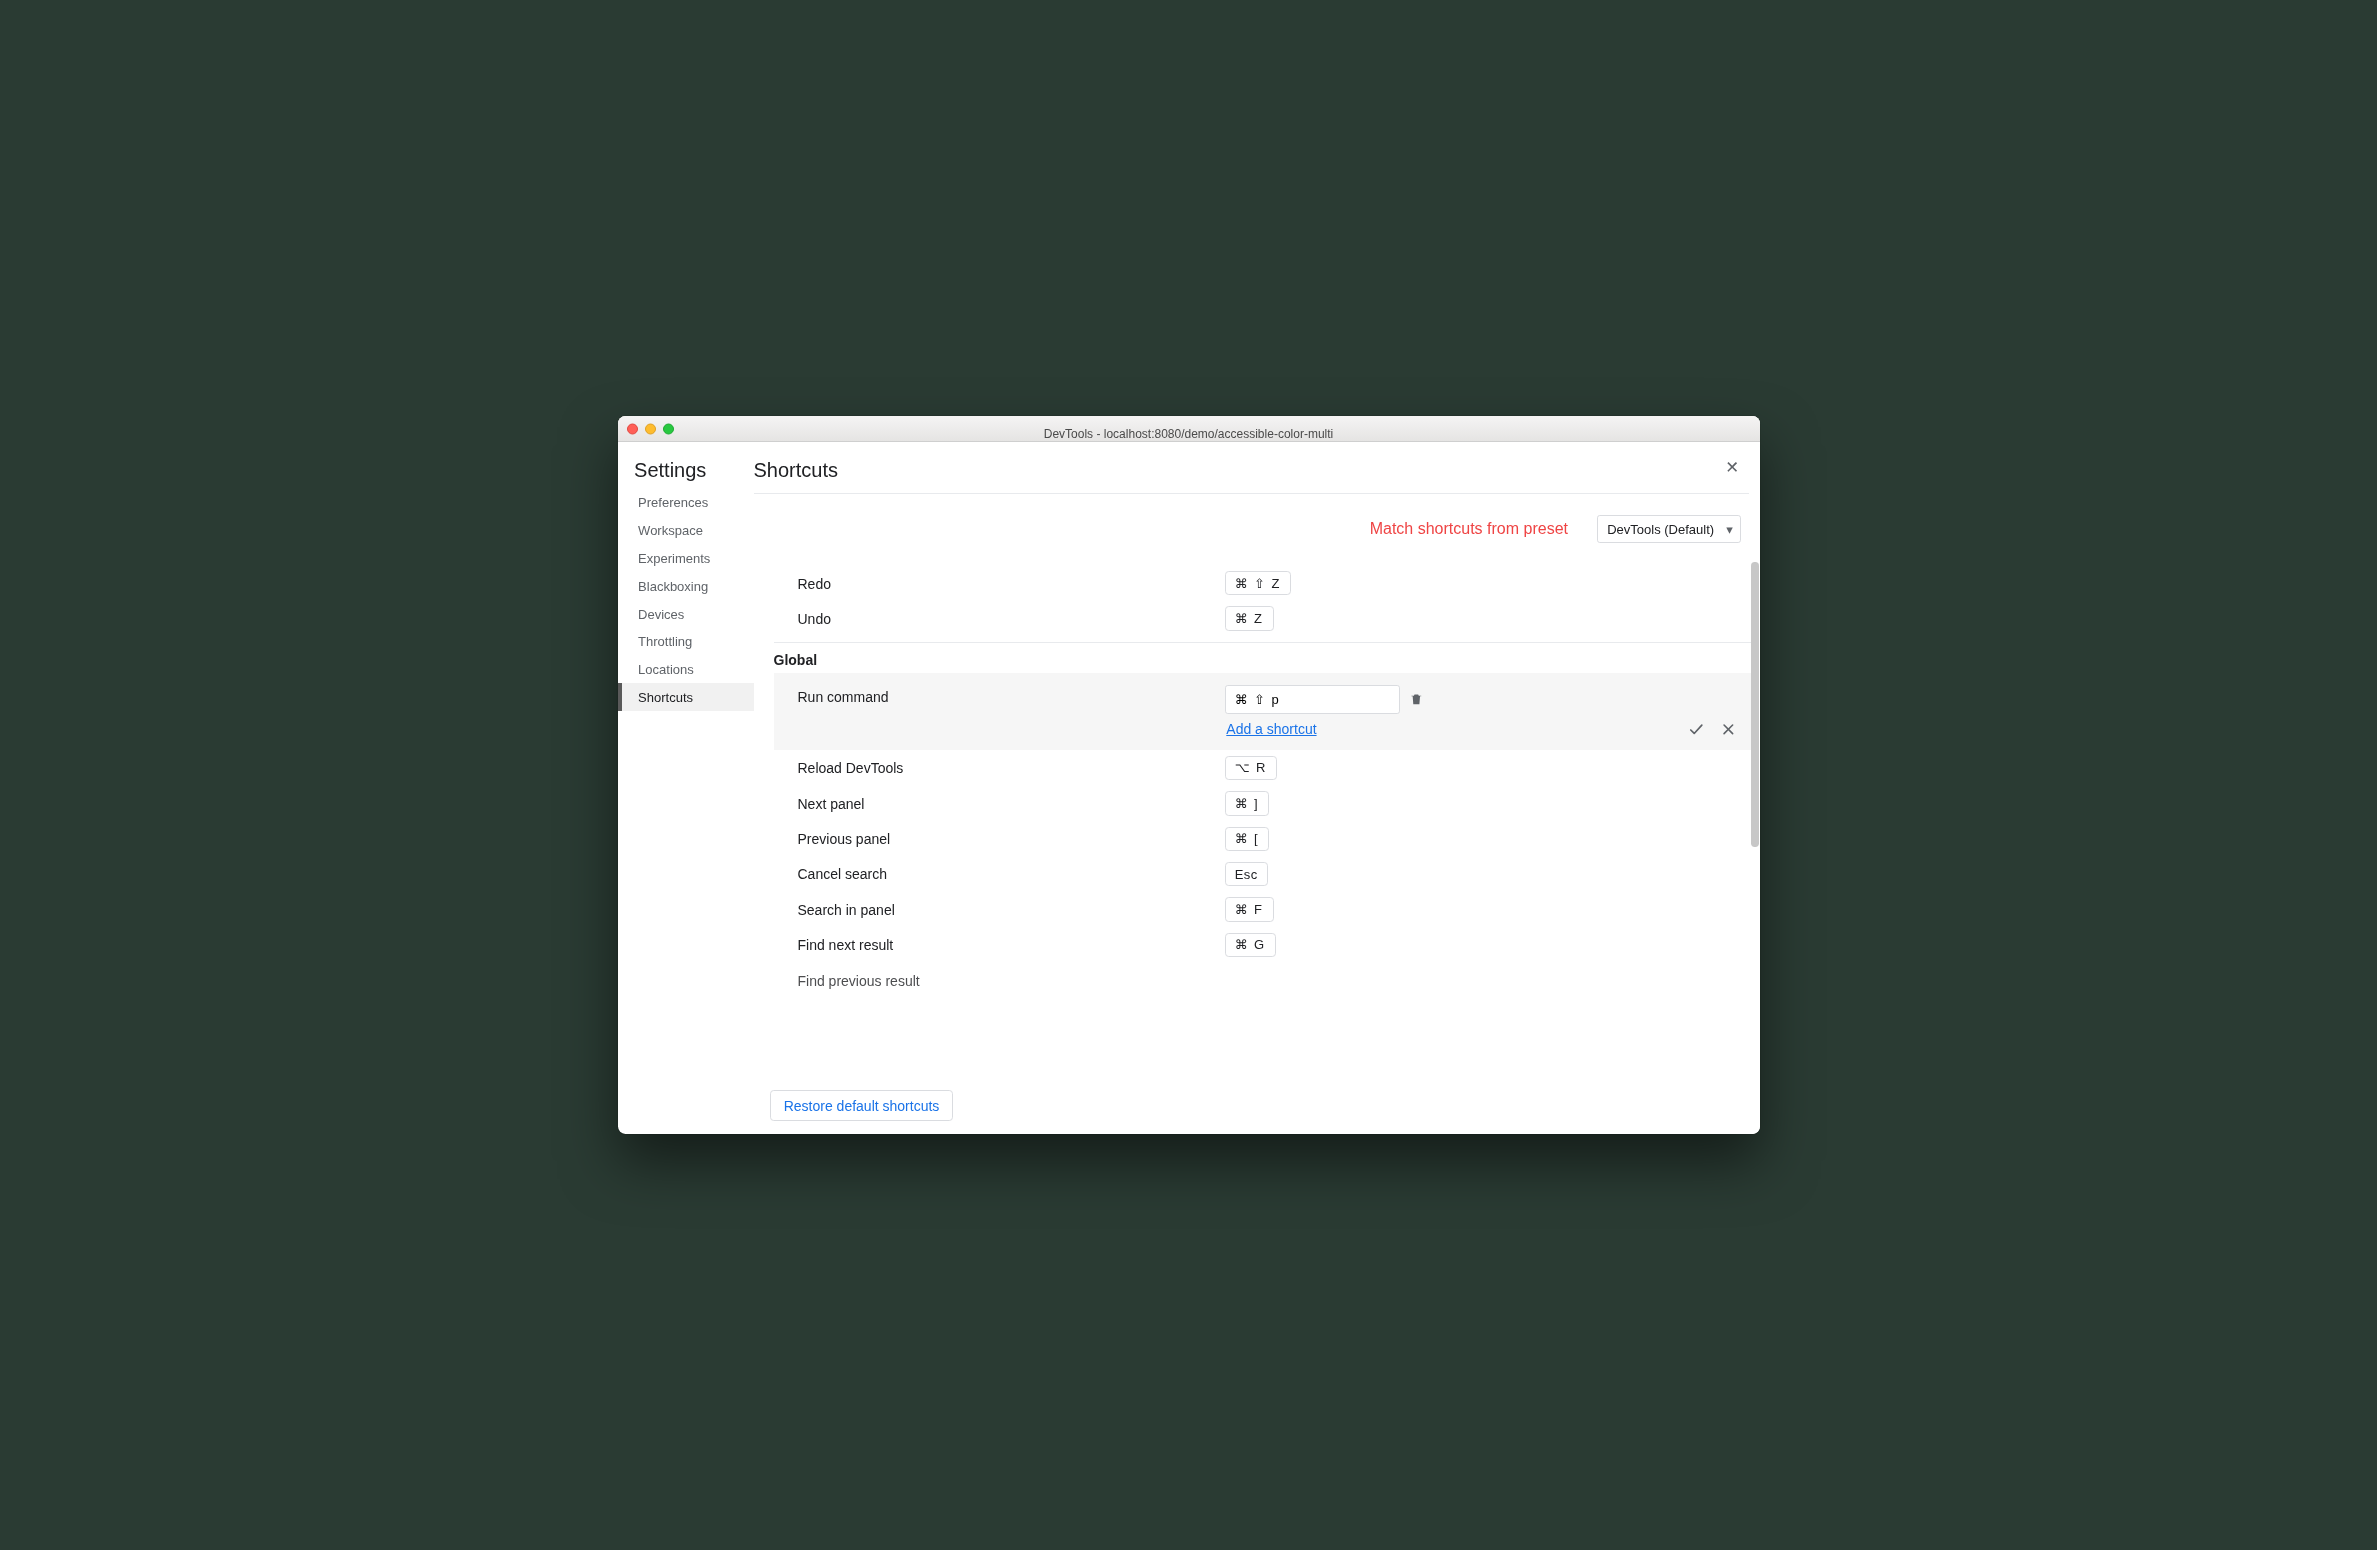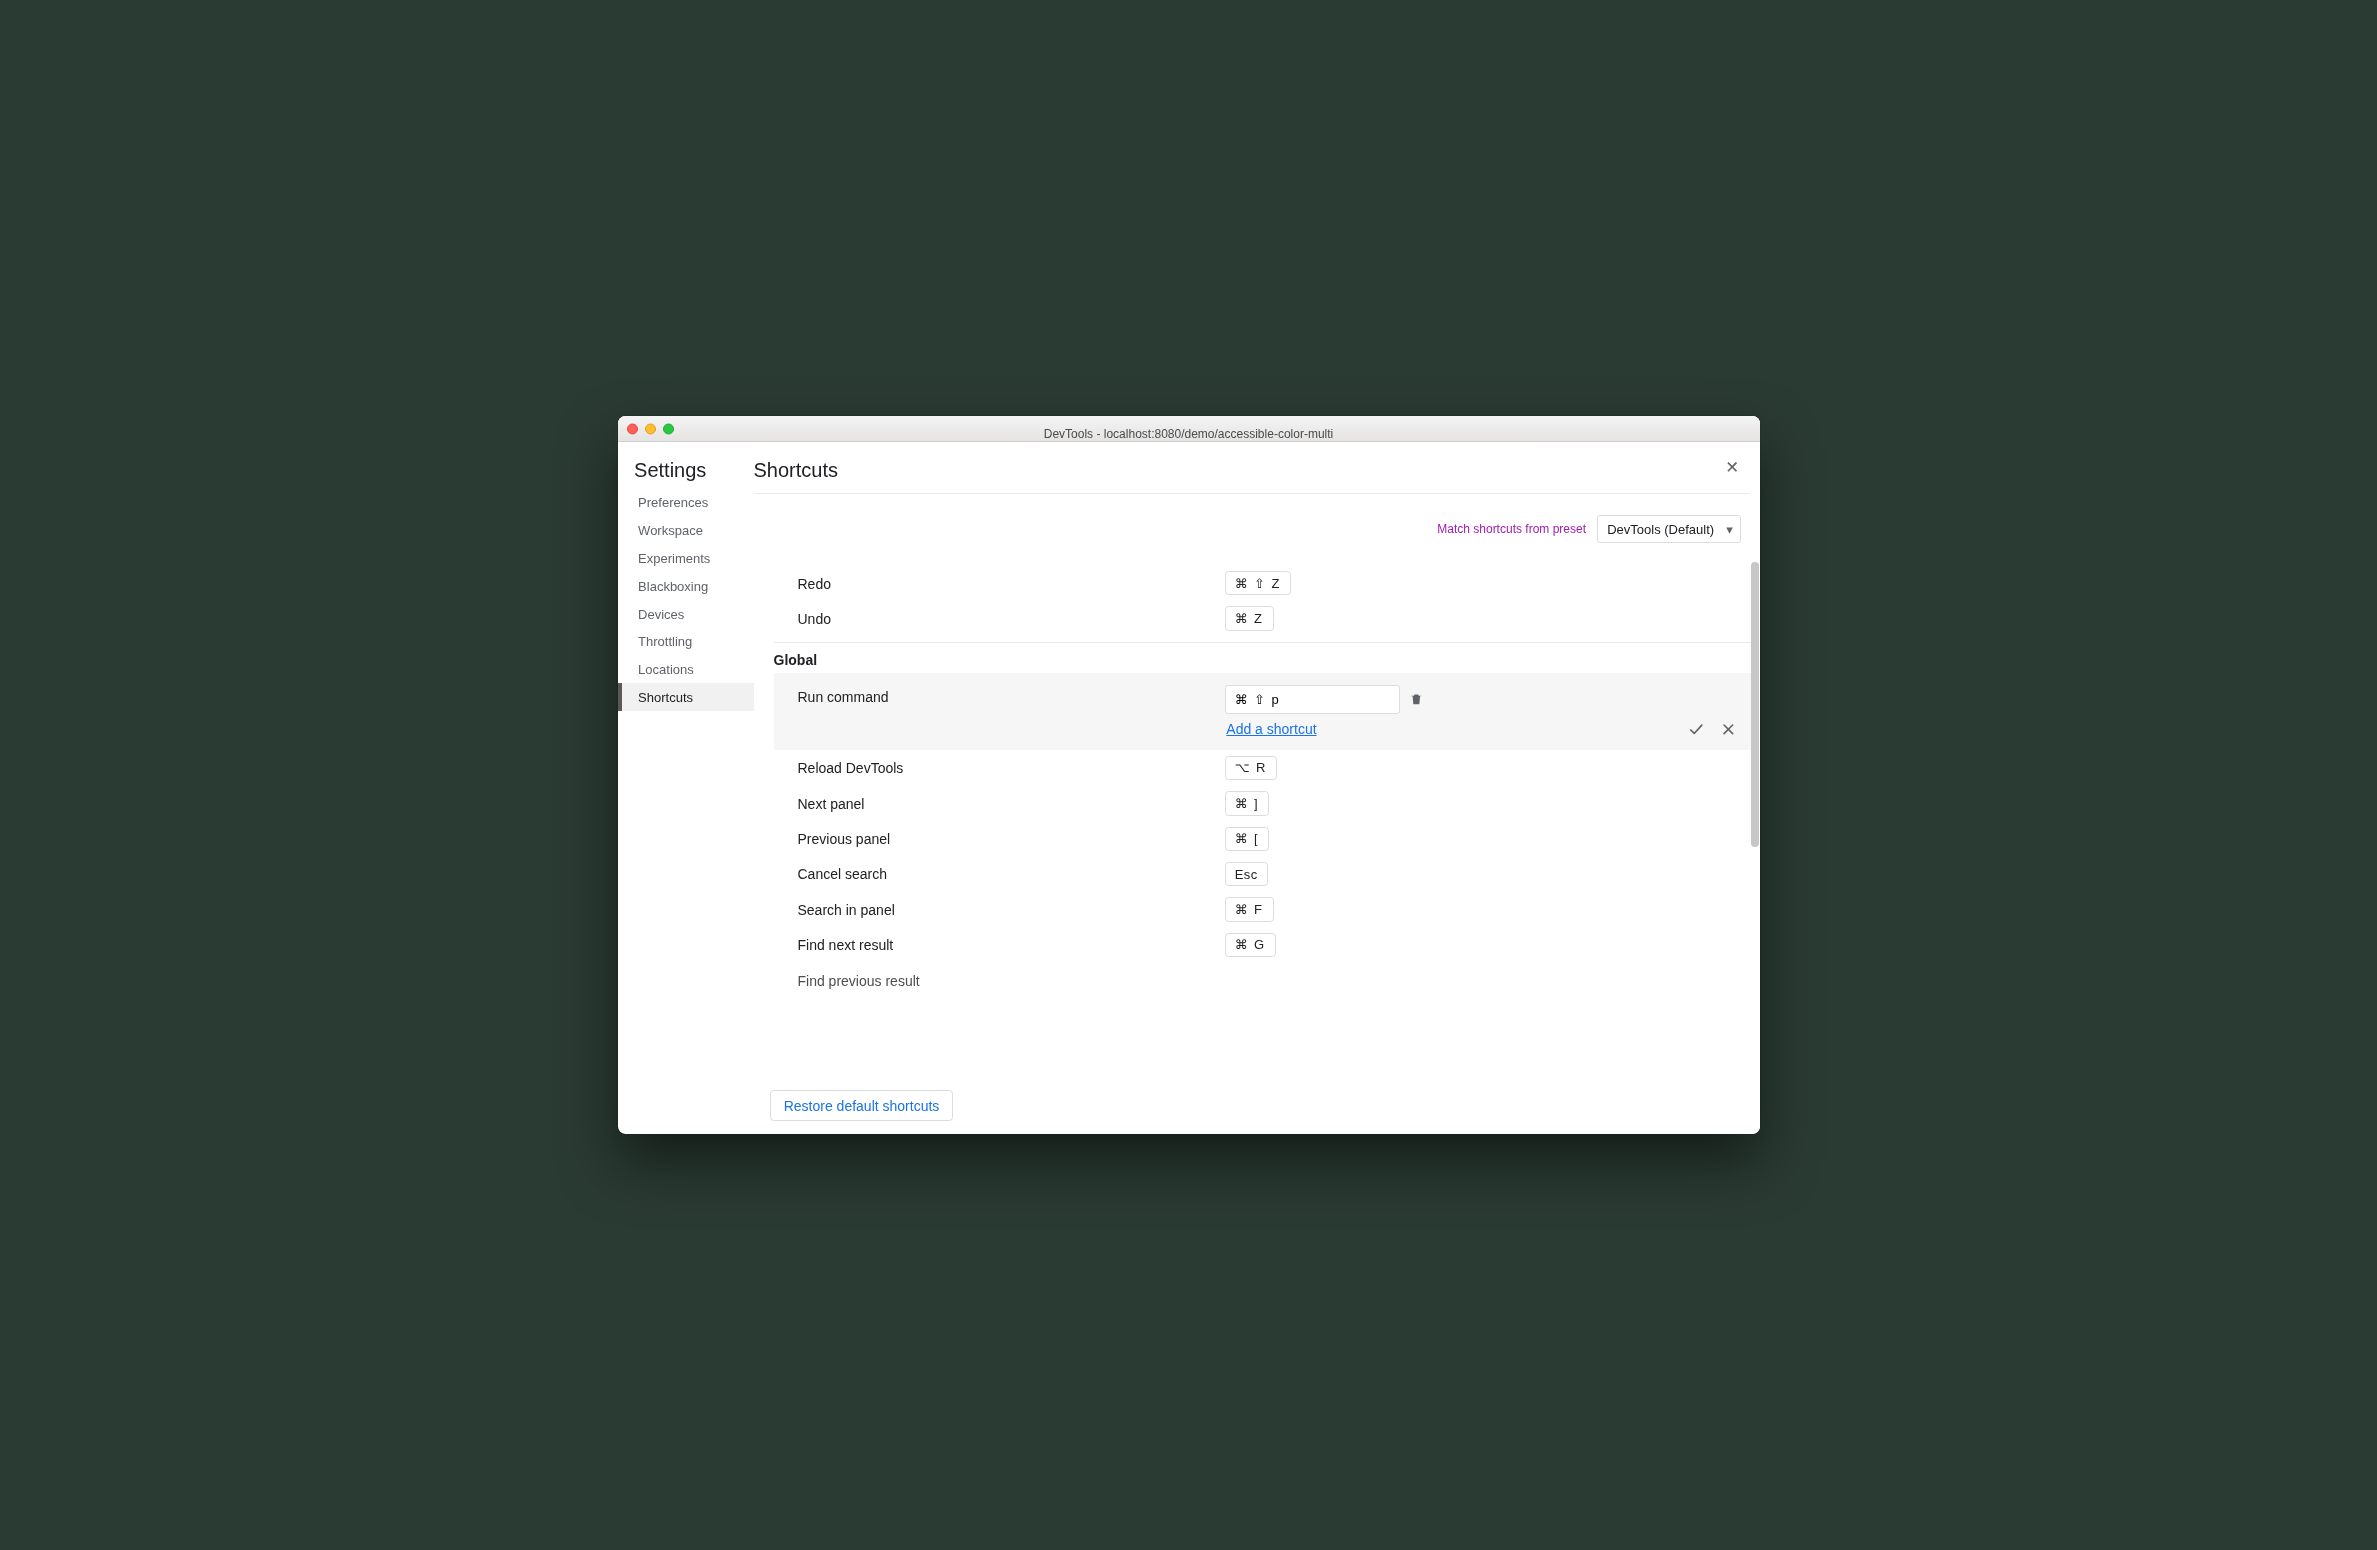--- a/index.html
+++ b/index.html
@@ -109,32 +109,33 @@
   }
   .divider { height: 0.9px; background: #e8eaed; margin-right: 11px; }
 
   .preset-bar {
     display: flex;
     justify-content: flex-end;
     align-items: center;
     gap: 11px;
     padding: 22px 18.4px 22px 0;
   }
-  .preset-label { font-size: 12px; color: #a21caf; }
+  .preset-label { font-size: 16px; color: #ef4444; }
   .preset-select {
     border: 0.9px solid #dadce0;
     border-radius: 2.8px;
     padding: 5.5px 26px 5.5px 9.2px;
     font-size: 13px;
     color: #202124;
     background: #fff;
     position: relative;
     cursor: pointer;
     display: flex;
     align-items: flex-end;
+    margin-left: 18px;
   }
   .preset-select .caret {
     position: absolute;
     right: 7.4px;
     top: 50%;
     transform: translateY(-50%);
     color: #5f6368;
   }
 
   .scroll-area {

